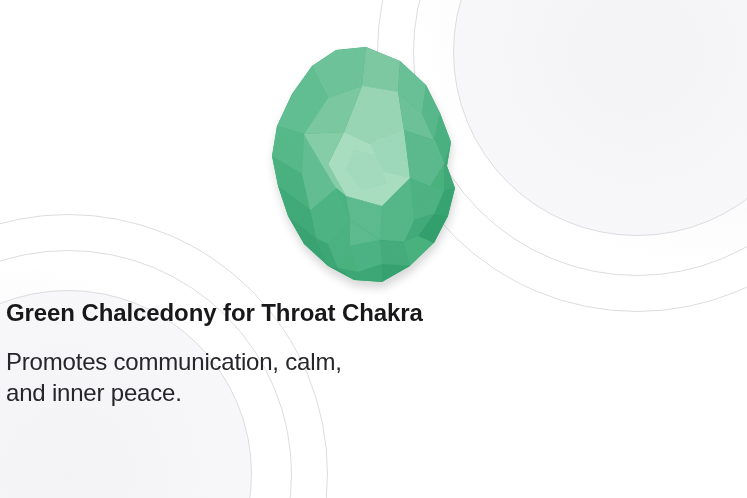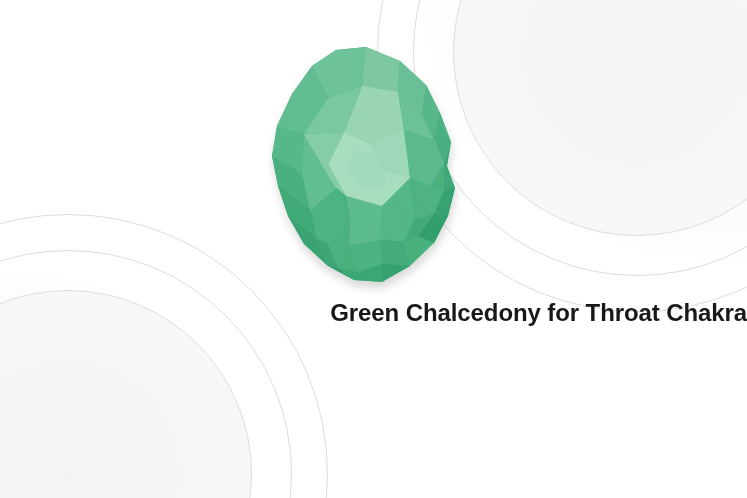--- a/index.html
+++ b/index.html
@@ -69,21 +69,21 @@
     height: 100%;
     overflow: visible;
   }
 
   
   .text-block {
     position: absolute;
     left: 6px;
     right: 0;
     top: 298px;
-    text-align: right;
+    text-align: left;
   }
   .headline {
     margin: 0;
     font-family: "Liberation Sans", sans-serif;
     font-size: 24px;
     font-weight: 700;
     letter-spacing: -0.1px;
     color: #18181b;
     line-height: 30px;
   }
@@ -205,15 +205,19 @@
             <path d="M156,182 L176,176"></path>
             <path d="M20,148 L52,172 L58,200"></path>
           </g>
         </g>
       </g>
     </svg>
   </div>
 
   <div class="text-block">
     <h1 class="headline">Green Chalcedony for Throat Chakra</h1>
+    <p class="subhead">
+      <span class="line">Promotes communication, calm,</span>
+      <span class="line">and inner peace.</span>
+    </p>
   </div>
 
 </div>
 
 </body></html>

